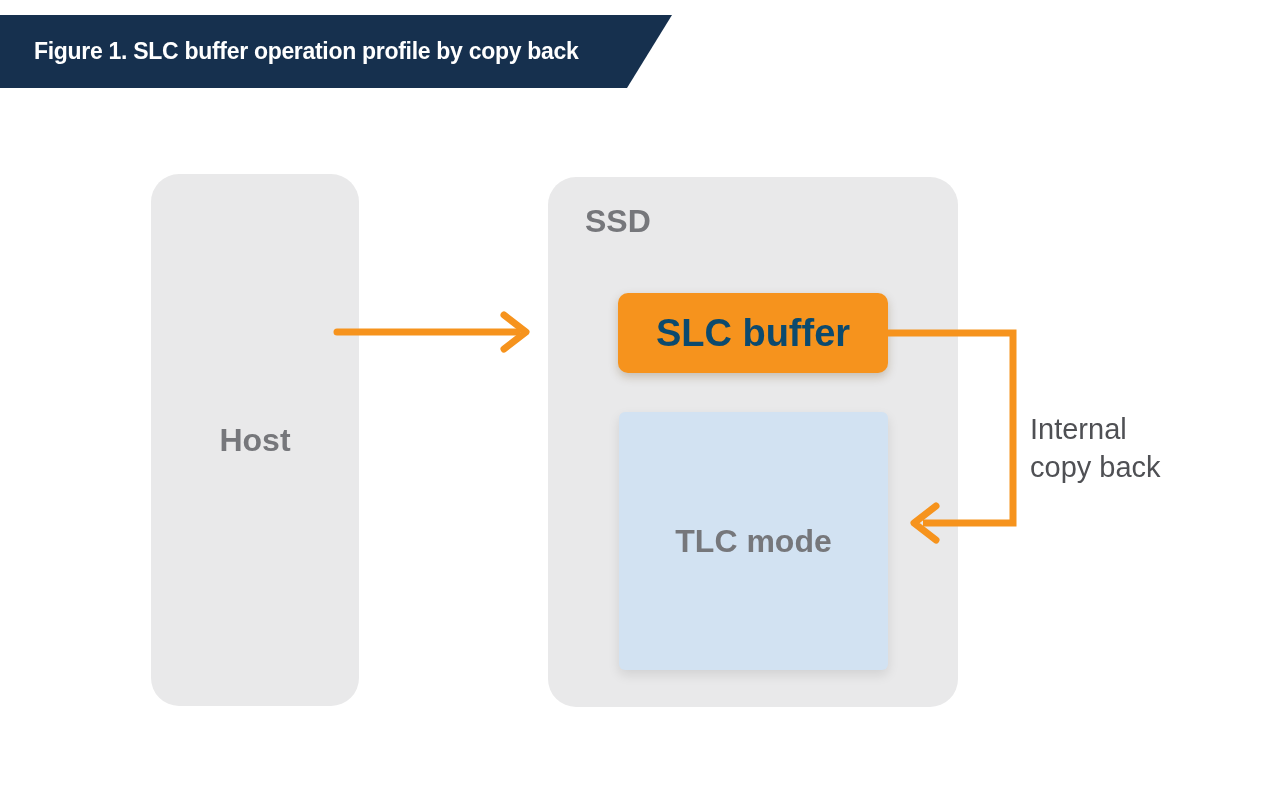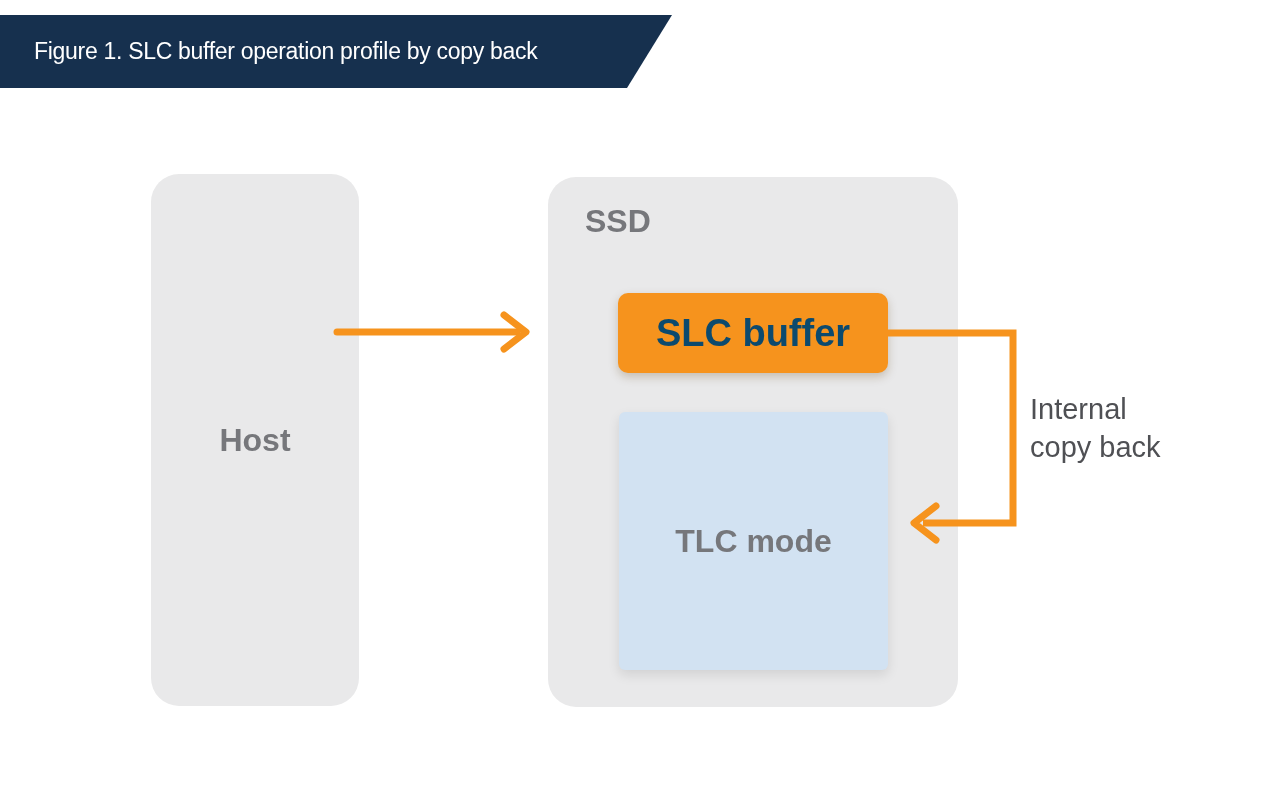--- a/index.html
+++ b/index.html
@@ -31,21 +31,21 @@
     width: 672px; height: 73px;
     background: var(--navy, #16304E);
     clip-path: polygon(0 0, 100% 0, calc(100% - 45px) 100%, 0 100%);
     display: flex;
     align-items: center;
     padding-left: 34px;
   }
   .banner-title {
     color: var(--banner-text, #fff);
     font-size: 23px;
-    font-weight: normal;
+    font-weight: bold;
     letter-spacing: -0.3px;
     white-space: nowrap;
   }
 
   
   .host-box {
     position: absolute;
     left: 115px; top: 174px;
     width: 208px; height: 532px;
     background: var(--box-gray, #E9E9EA);
@@ -111,21 +111,21 @@
   }
   .write-label {
     position: absolute;
     left: 337px; top: 262px;
     width: 190px;
     text-align: center;
     white-space: nowrap;
   }
   .copyback-label {
     position: absolute;
-    left: 1030px; top: 390px;
+    left: 1030px; top: 410px;
     width: 160px;
   }
 
   
   .arrow-layer {
     position: absolute;
     inset: 0;
     width: 1280px;
     height: 800px;
     pointer-events: none;

